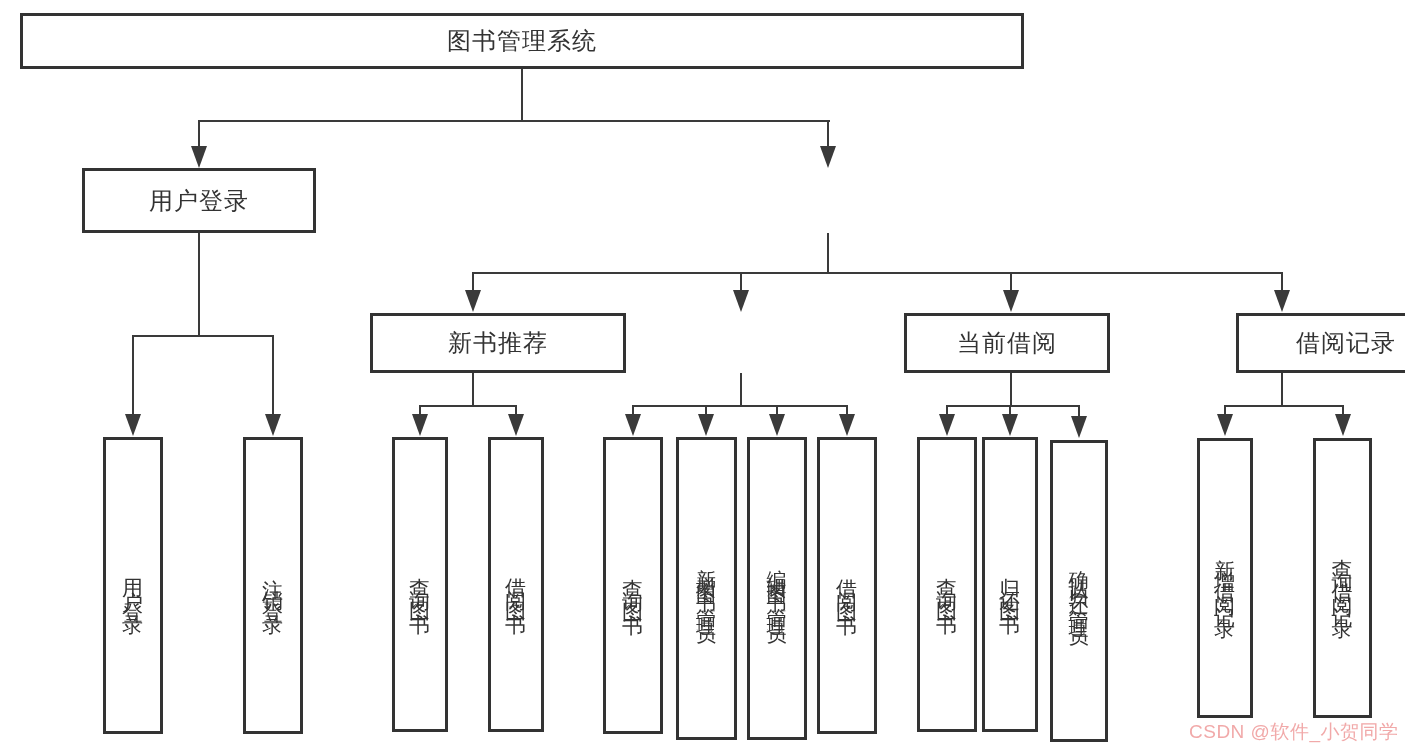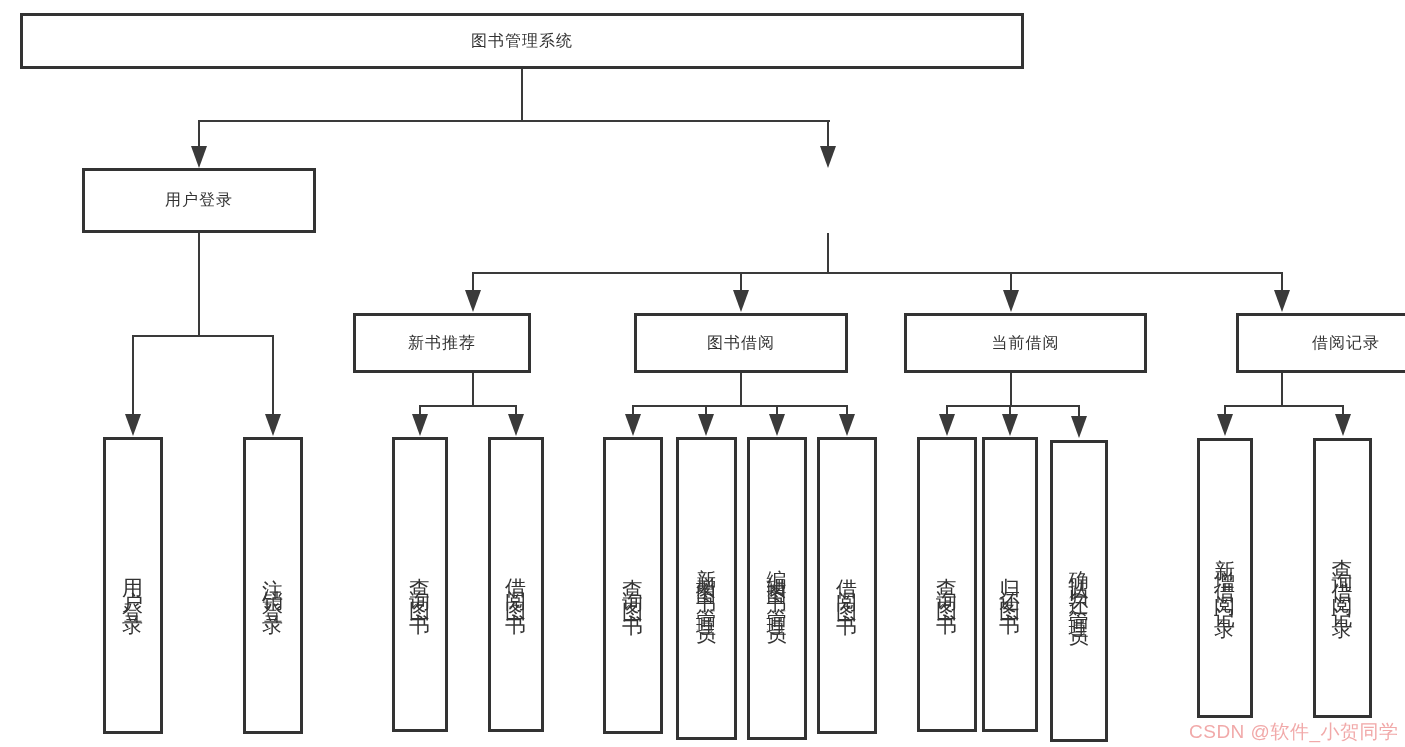--- a/index.html
+++ b/index.html
@@ -10,21 +10,21 @@
     color:var(--ink,#333333);
     overflow:hidden;
   }
   .node {
     position:absolute; box-sizing:border-box;
     border:3px solid var(--ink,#333333);
     background:#fff;
     display:flex; align-items:center; justify-content:center;
     z-index:2;
   }
-  .hlbl { font-size:16px; letter-spacing:1px; white-space:nowrap; }
+  .hlbl { font-size:24px; letter-spacing:1px; white-space:nowrap; }
   .vlbl {
     writing-mode:vertical-rl; text-orientation:mixed;
     font-size:21px; letter-spacing:12px; line-height:1; white-space:nowrap;
   }
   .vlbl.long { font-size:20px; letter-spacing:8px; }
   .line { position:absolute; background:var(--line,#3a3a3a); z-index:1; }
   .arrow {
     position:absolute; width:0; height:0; z-index:1;
     border-left:8px solid transparent; border-right:8px solid transparent;
     border-top:22px solid var(--line,#3a3a3a);
@@ -41,27 +41,24 @@
 <div class="stage">
 
   <div class="node" style="left:20px;top:13px;width:1004px;height:56px">
     <span class="hlbl">图书管理系统</span>
   </div>
 
   <div class="node" style="left:82px;top:168px;width:234px;height:65px">
     <span class="hlbl">用户登录</span>
   </div>
 
-  <div class="node" style="left:353px;top:313px;width:178px;height:60px">
+  <div class="node" style="left:370px;top:313px;width:256px;height:60px">
     <span class="hlbl">新书推荐</span>
   </div>
-  <div class="node" style="left:634px;top:313px;width:214px;height:60px">
-    <span class="hlbl">图书借阅</span>
-  </div>
-  <div class="node" style="left:904px;top:313px;width:243px;height:60px">
+  <div class="node" style="left:904px;top:313px;width:206px;height:60px">
     <span class="hlbl">当前借阅</span>
   </div>
   <div class="node" style="left:1236px;top:313px;width:220px;height:60px">
     <span class="hlbl">借阅记录</span>
   </div>
 
   <div class="node" style="left:103px;top:437px;width:60px;height:297px">
     <span class="vlbl">用户登录</span>
   </div>
   <div class="node" style="left:243px;top:437px;width:60px;height:297px">

